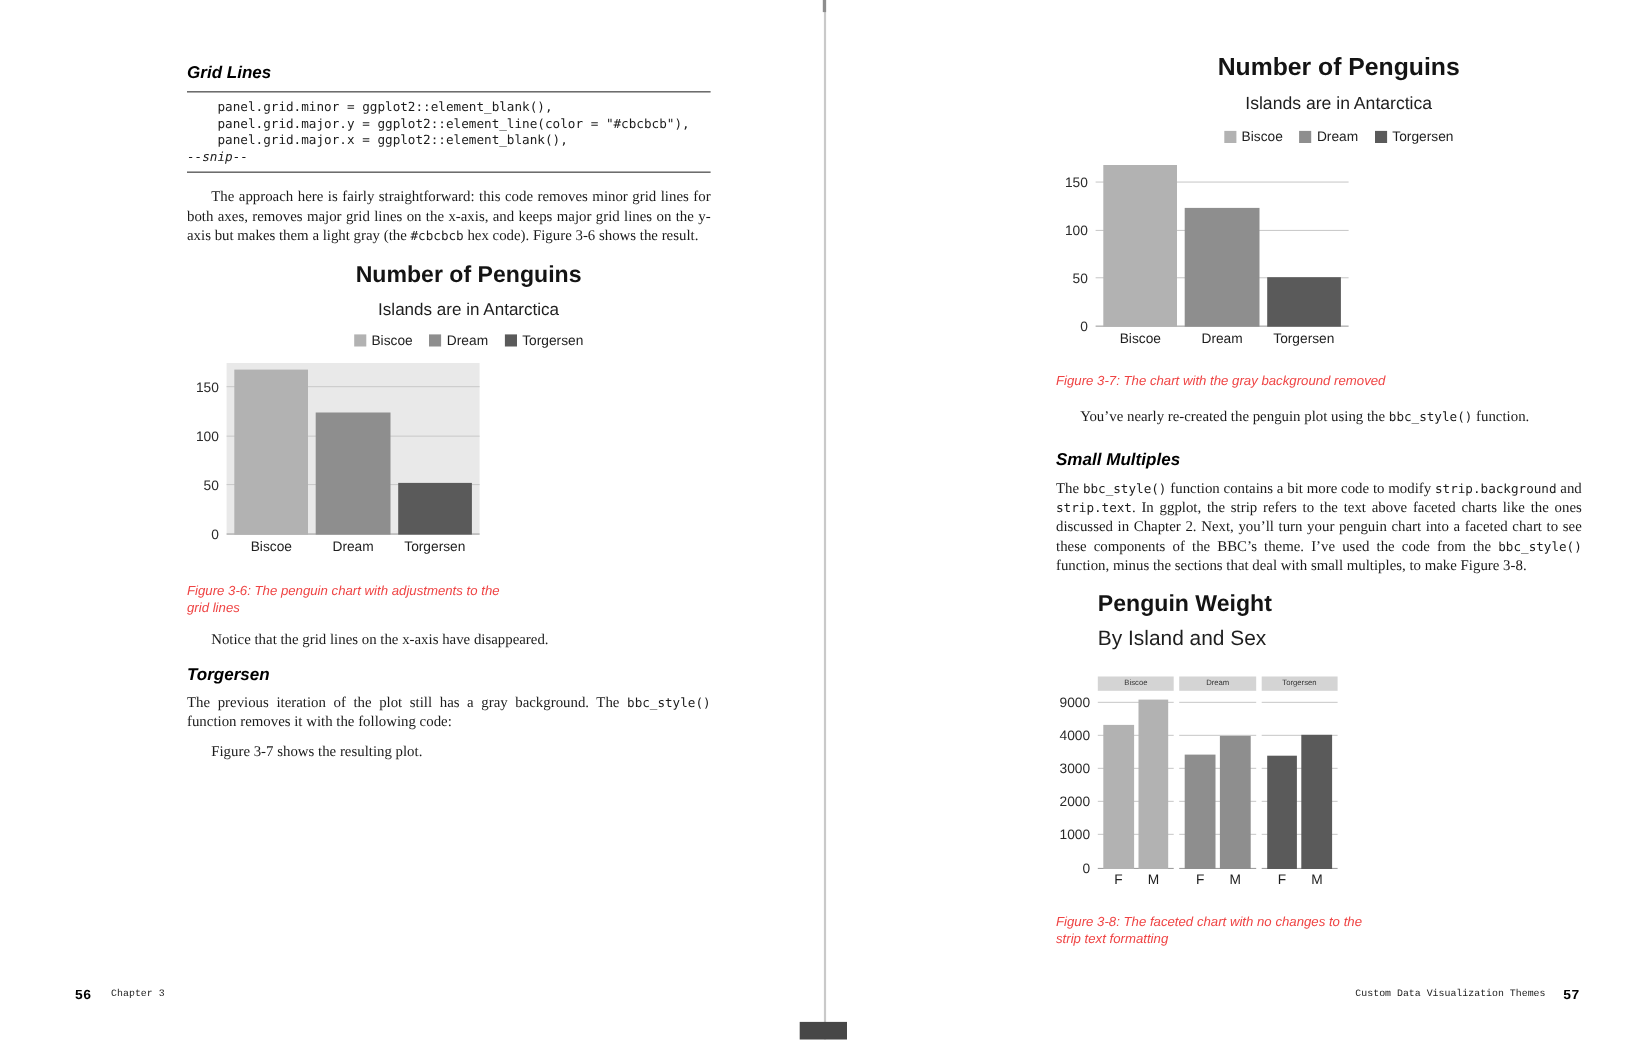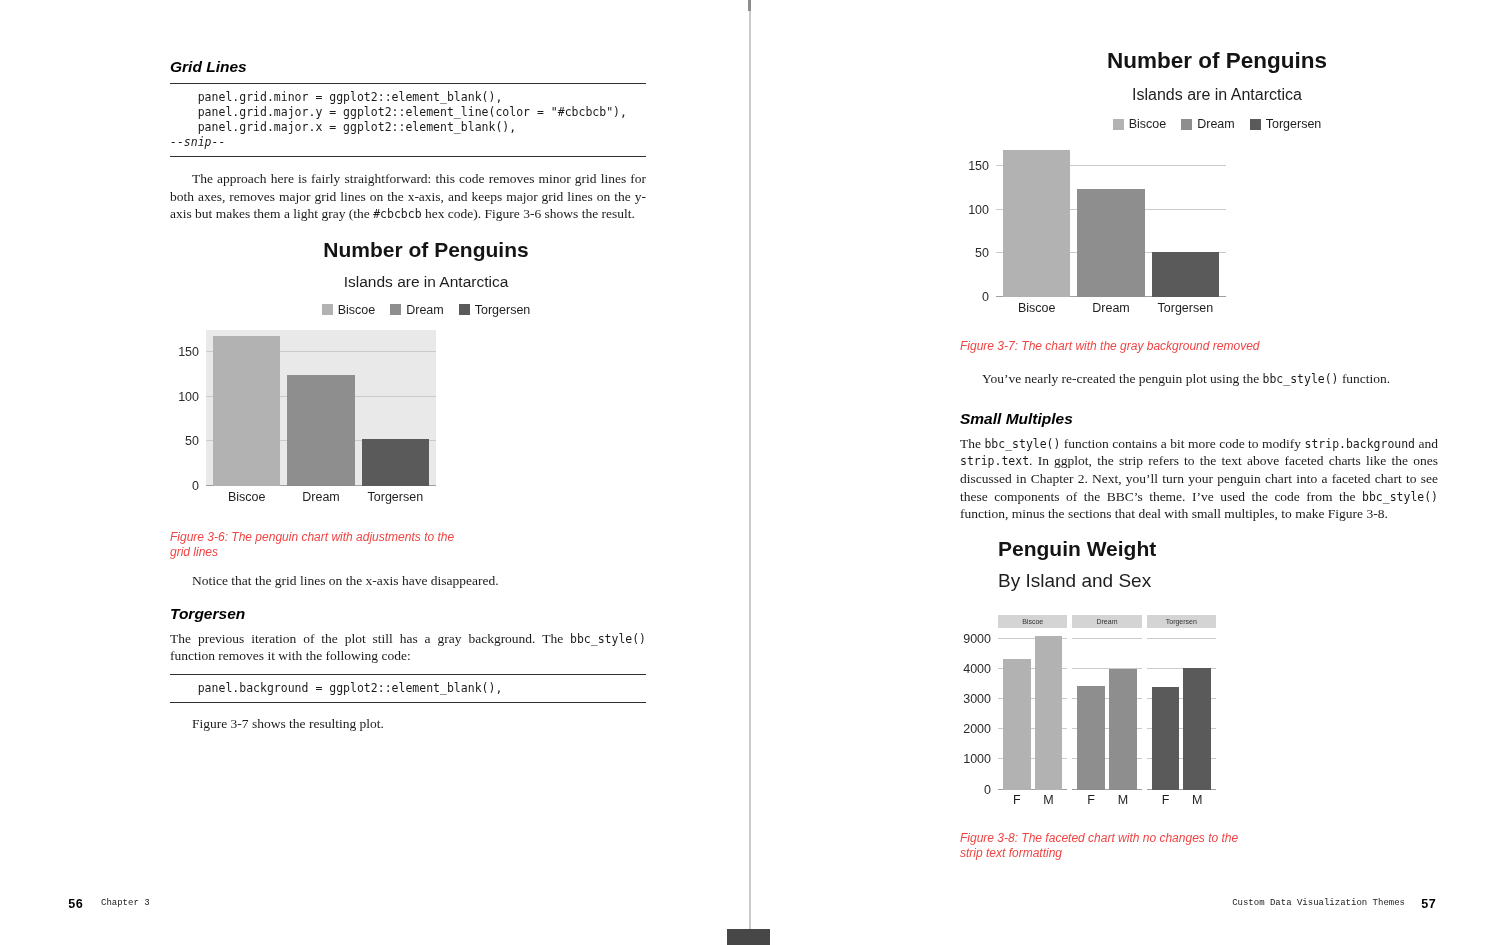--- a/index.html
+++ b/index.html
@@ -173,23 +173,20 @@
     </div>
 
     <div class="caption cap-w300 mb12">Figure 3-6: The penguin chart with adjustments to the grid lines</div>
 
     <p class="body indent mb15">Notice that the grid lines on the x-axis have disappeared.</p>
 
     <div class="sect">Torgersen</div>
 
     <p class="body mb9"><span>The previous iteration of the plot still has a gray background. The </span><span class="code">bbc_style()</span><span> function removes it with the following code:</span></p>
 
-    <div class="code-block mb12">
-      <pre class="code-pre">    panel.background = ggplot2::element_blank(),</pre>
-    </div>
 
     <p class="body indent">Figure 3-7 shows the resulting plot.</p>
   </div>
 
   <div class="col-right">
 
     <div class="chart chart-37">
       <div class="chart-head">
         <div class="chart-title">Number of Penguins</div>
         <div class="chart-subtitle">Islands are in Antarctica</div>

